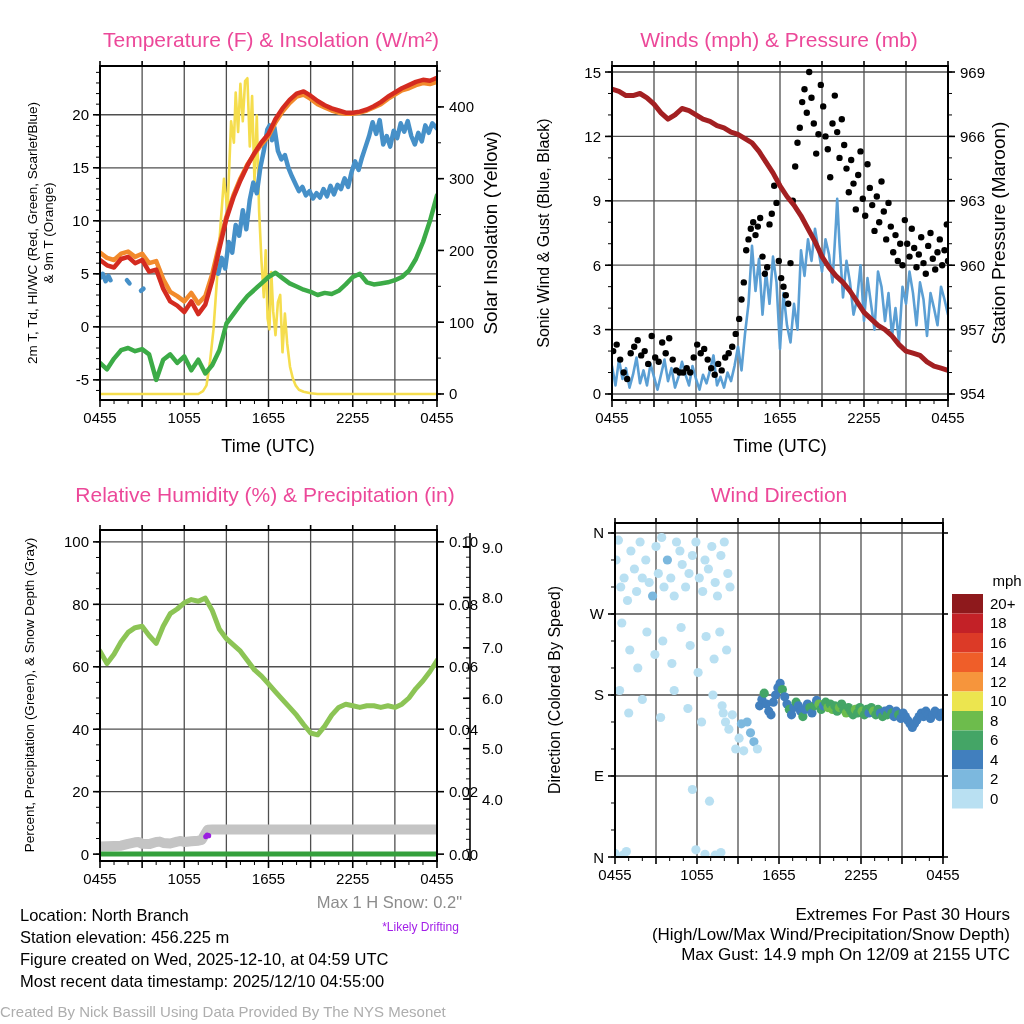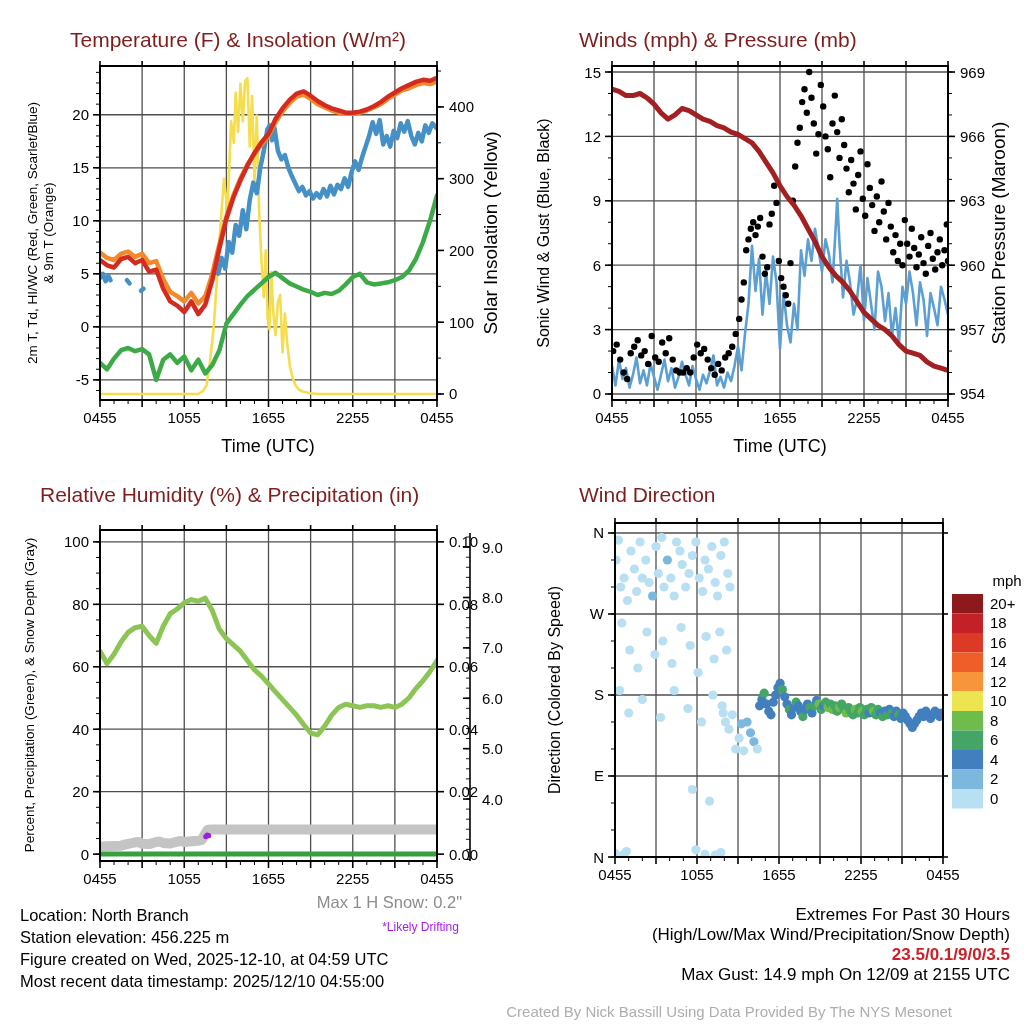--- a/index.html
+++ b/index.html
@@ -1,24 +1,24 @@
 <!DOCTYPE html>
 <html><head>
 <meta charset="utf-8">
 <style>
   html,body{margin:0;padding:0;background:#fff;width:1024px;height:1024px;overflow:hidden;}
   body{font-family:"Liberation Sans","DejaVu Sans",sans-serif;color:#000;position:relative;}
   .abs{position:absolute;}
-  .title{font-size:21px;color:#7f1d1d;}
+  .title{font-size:21px;color:#ec4899;text-align:center;}
   .info{font-size:16.5px;line-height:22px;color:#000;}
   .ann-snow{font-size:16.5px;color:#8c8c8c;text-align:right;}
   .ann-drift{font-size:12px;color:#a21ee8;text-align:center;}
   .ext{font-size:17px;text-align:right;color:#000;}
   .ext-red{color:#cc2027;font-weight:bold;}
-  .footer{font-size:15px;color:#aeaeae;text-align:right;width:952px;}
+  .footer{font-size:15px;color:#aeaeae;text-align:left;width:952px;}
   svg{position:absolute;left:0;top:0;}
 </style>
 </head>
 <body>
 
 <div class="figure">
   <svg id="fig" width="1024" height="1024" viewBox="0 0 1024 1024">
       <g>
         <line x1="100" y1="66" x2="100" y2="400" stroke="#4f4f4f" stroke-width="1.3"></line>
         <line x1="142.125" y1="66" x2="142.125" y2="400" stroke="#4f4f4f" stroke-width="1.3"></line>
@@ -863,18 +863,17 @@
     <div>Figure created on Wed, 2025-12-10, at 04:59 UTC</div>
     <div>Most recent data timestamp: 2025/12/10 04:55:00</div>
   </div>
 
   <div class="abs ann-snow" style="left:257px;top:893px;width:205px;">Max 1 H Snow: 0.2"</div>
   <div class="abs ann-drift" style="left:318px;top:920px;width:205px;">*Likely Drifting</div>
 
   <div class="abs" style="right:14px;top:905px;">
     <div class="ext">Extremes For Past 30 Hours</div>
     <div class="ext">(High/Low/Max Wind/Precipitation/Snow Depth)</div>
-    <div class="ext ext-red">23.5/0.1/9/0/3.5</div>
     <div class="ext">Max Gust: 14.9 mph On 12/09 at 2155 UTC</div>
   </div>
 
   <div class="abs footer" style="left:0;top:1003px;">Created By Nick Bassill Using Data Provided By The NYS Mesonet</div>
 </div>
 
 </body></html>

